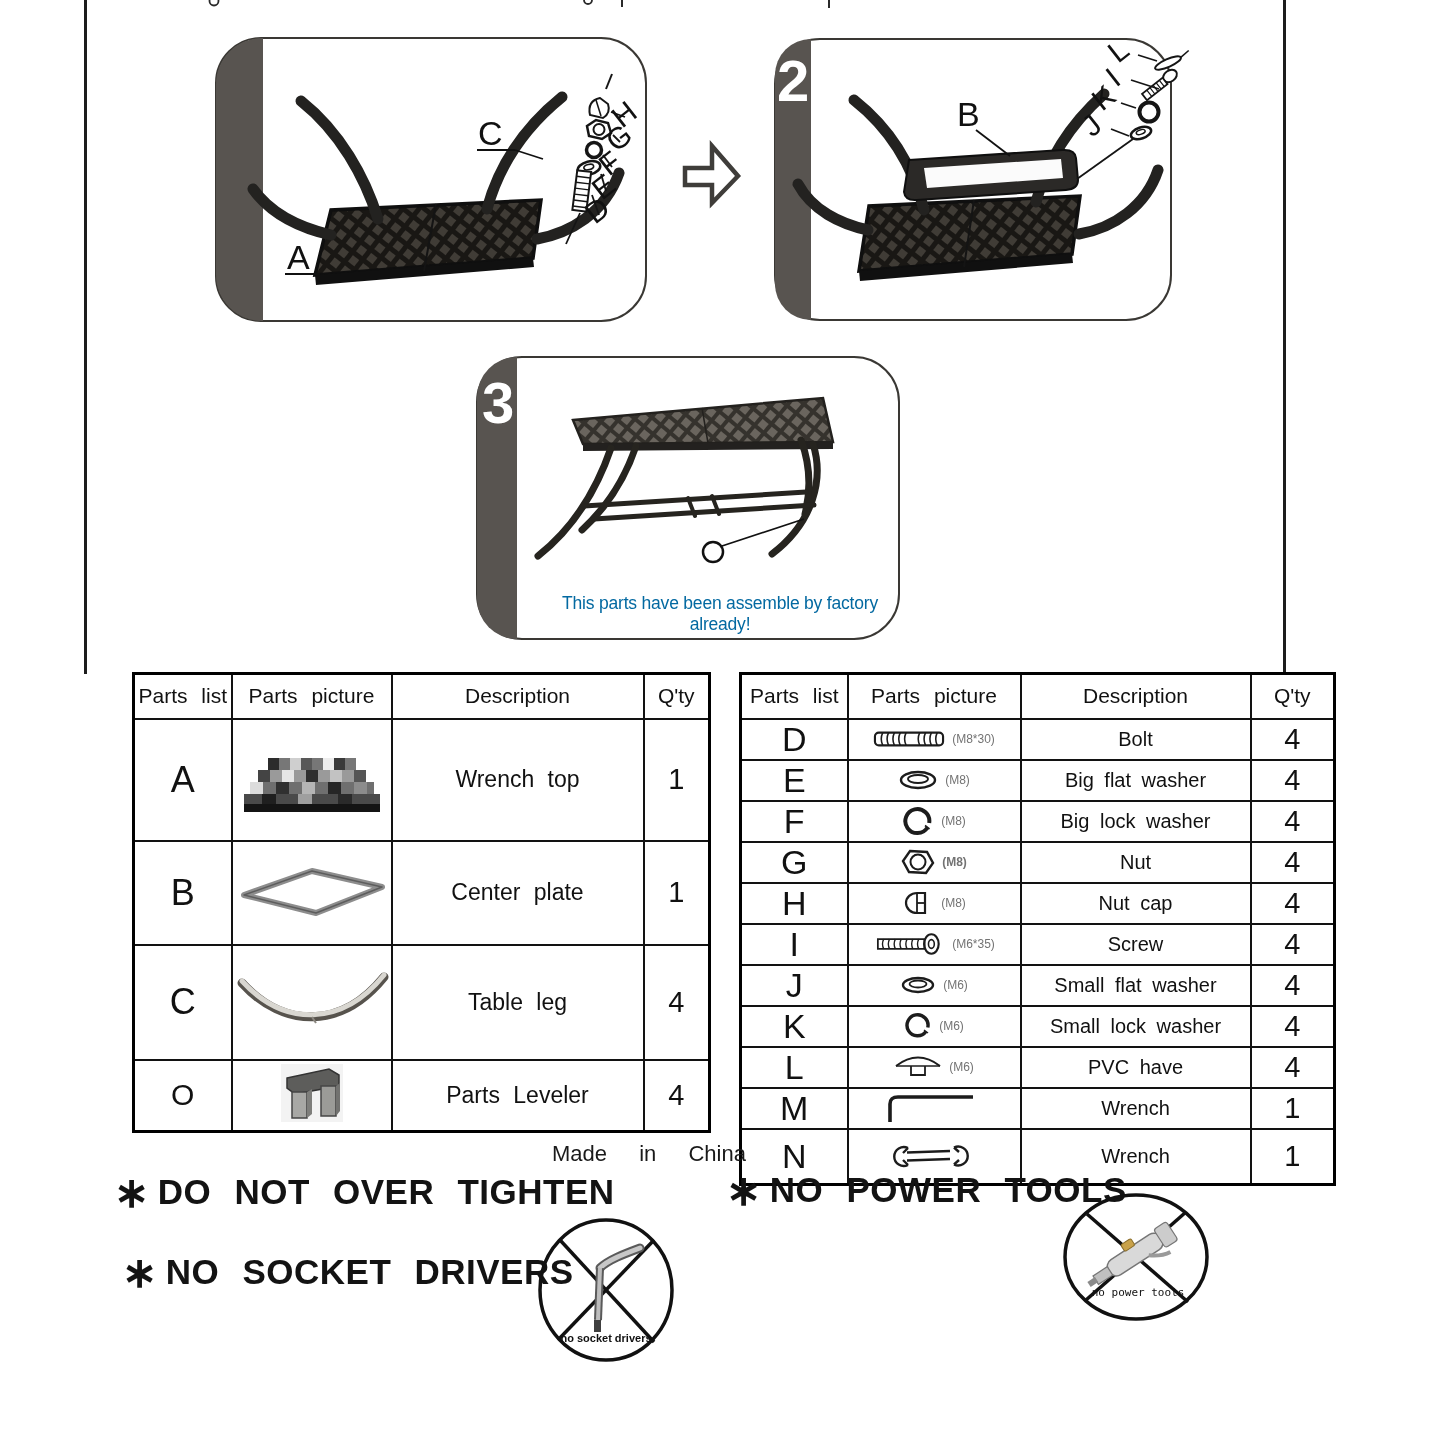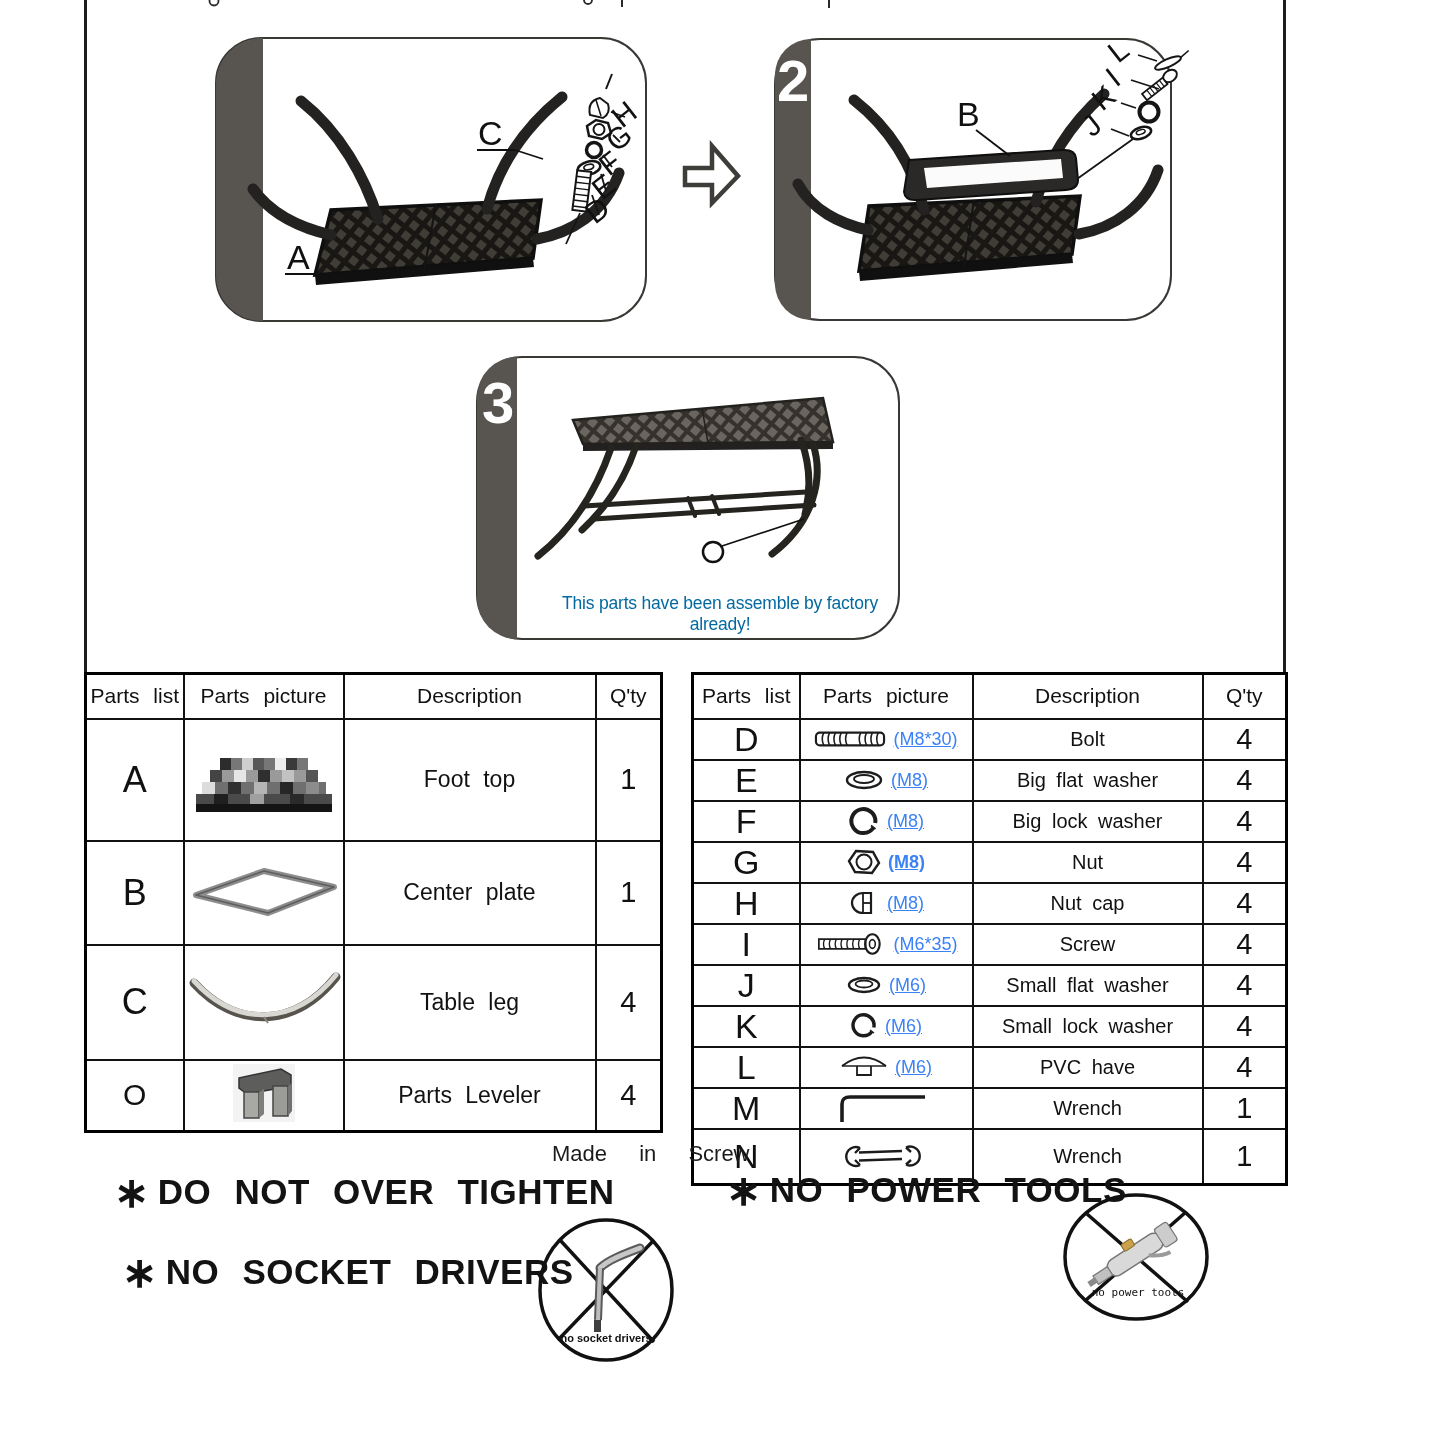--- a/index.html
+++ b/index.html
@@ -9,31 +9,31 @@
   }
   
   .vline{position:absolute;background:#1d1d1d;width:3px;}
   
   .panel{position:absolute;background:#fff;border:2px solid #3a3834;border-radius:46px;}
   .panel .tab{position:absolute;left:-1px;top:-1px;bottom:-1px;background:#585450;border-radius:46px 0 0 46px;}
   .stepnum{position:absolute;color:#fff;font-weight:bold;font-size:58px;line-height:1;z-index:4;}
   .illo{position:absolute;z-index:3;}
   .caption{position:absolute;text-align:center;font-size:17.5px;letter-spacing:-0.2px;color:#0369a1;z-index:4;}
   
-  table.parts{border-collapse:collapse;table-layout:fixed;position:absolute;background:#fff;}
+  table.parts{border-collapse:collapse;table-layout:fixed;position:absolute;background:#fff;margin-left:48px;}
   table.parts td{border:2px solid #121212;text-align:center;vertical-align:middle;padding:0;overflow:hidden;}
   table.parts{border:3px solid #000;}
   td.hdr{font-size:21px;word-spacing:8px;}
   td.pid{font-size:34px;}
   td.pid-l{font-size:36px;}
   td.qty{font-size:29px;}
   td.desc-l{font-size:23px;word-spacing:7px;}
   td.desc-r{text-align:left;padding-left:24px;font-size:20px;word-spacing:5px;}
   .picwrap{display:flex;align-items:center;justify-content:center;gap:7px;}
-  .size{font-size:18px;color:#3b82f6;white-space:nowrap;text-decoration:underline;}
+  .size{font-size:12px;color:#737373;white-space:nowrap;}
   
   .madein{position:absolute;left:552px;top:1141px;font-size:22px;word-spacing:26px;color:#1a1a1a;}
   .warn{position:absolute;font-weight:bold;font-size:35px;letter-spacing:0.5px;word-spacing:13px;color:#131313;white-space:nowrap;}
   .warn .ast{font-size:42px;font-weight:bold;vertical-align:-3px;padding-right:8px;}
   svg text{font-family:"Liberation Sans", sans-serif;}
 </style>
 </head>
 <body>
 
 <svg class="illo" style="left:0;top:0;" width="1445" height="12">
@@ -246,21 +246,21 @@
               <rect x="90" y="42" width="13" height="12" fill="#262626"></rect>
               <rect x="116" y="42" width="13" height="12" fill="#8c8c8c"></rect>
           <rect x="6" y="54" width="136" height="10" fill="#4a4a4a"></rect>
           <rect x="24" y="54" width="14" height="10" fill="#1f1f1f"></rect>
               <rect x="60" y="54" width="14" height="10" fill="#9f9f9f"></rect>
               <rect x="100" y="54" width="14" height="10" fill="#2a2a2a"></rect>
           <rect x="6" y="64" width="136" height="8" fill="#141414"></rect>
         </g>
       </svg>
     </td>
-    <td class="desc-l">Foot top</td>
+    <td class="desc-l">Wrench top</td>
     <td class="qty">1</td>
   </tr>
   <tr style="height:104px;">
     <td class="pid-l">B</td>
     <td>
       <svg width="152" height="54" viewBox="0 0 152 54">
         <polygon points="8,31 76,7 146,23 80,49" fill="none" stroke="#8d8d8d" stroke-width="6" stroke-linejoin="round"></polygon>
         <polygon points="8,31 76,7 146,23 80,49" fill="none" stroke="#5d5d5d" stroke-width="1.5" stroke-linejoin="round"></polygon>
       </svg>
     </td>
@@ -468,21 +468,21 @@
       </svg>
       <span class="size"></span>
     </div>
         </td>
     <td class="desc-r">Wrench</td>
     <td class="qty">1</td>
   </tr>
 </tbody>
   </table>
 
-<div class="madein">Made in Screw</div>
+<div class="madein">Made in China</div>
 
 <div class="warn" style="left:114px;top:1168px;">
   <span class="ast">∗</span><span>DO  NOT  OVER  TIGHTEN</span>
 </div>
 <div class="warn" style="left:726px;top:1166px;">
   <span class="ast">∗</span><span>NO  POWER  TOOLS</span>
 </div>
 <div class="warn" style="left:122px;top:1248px;">
   <span class="ast">∗</span><span>NO  SOCKET  DRIVERS</span>
 </div>

